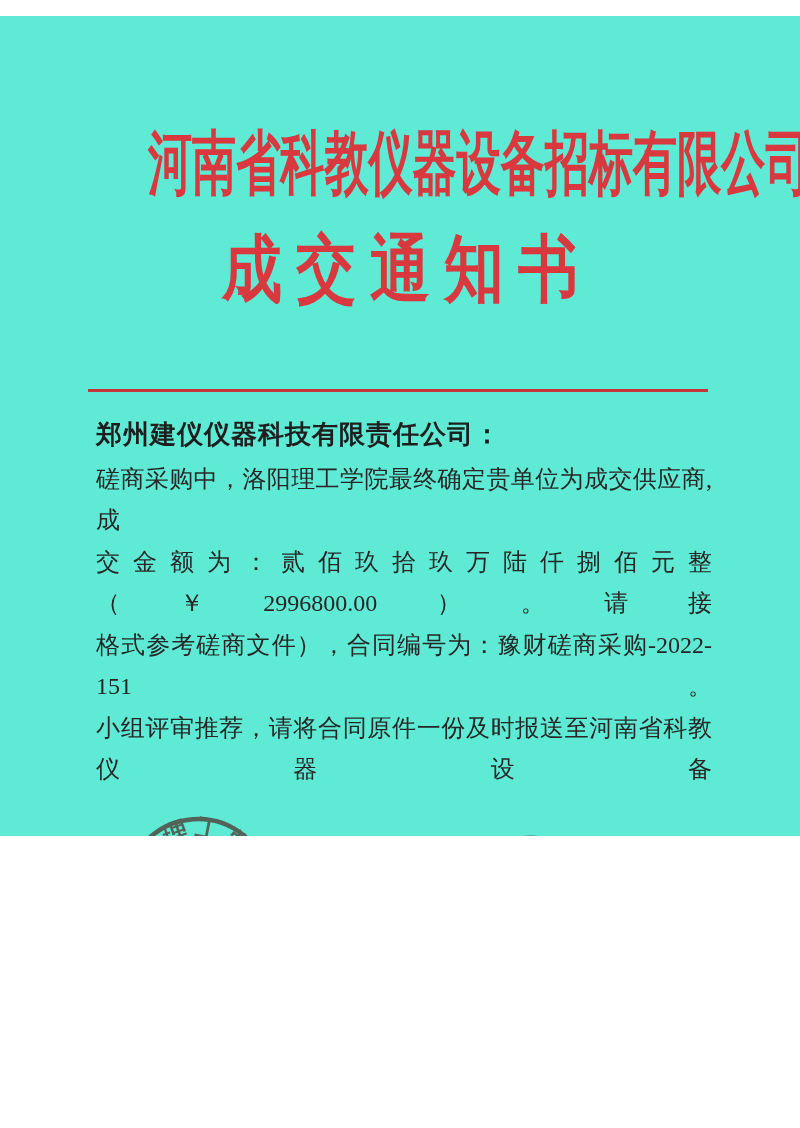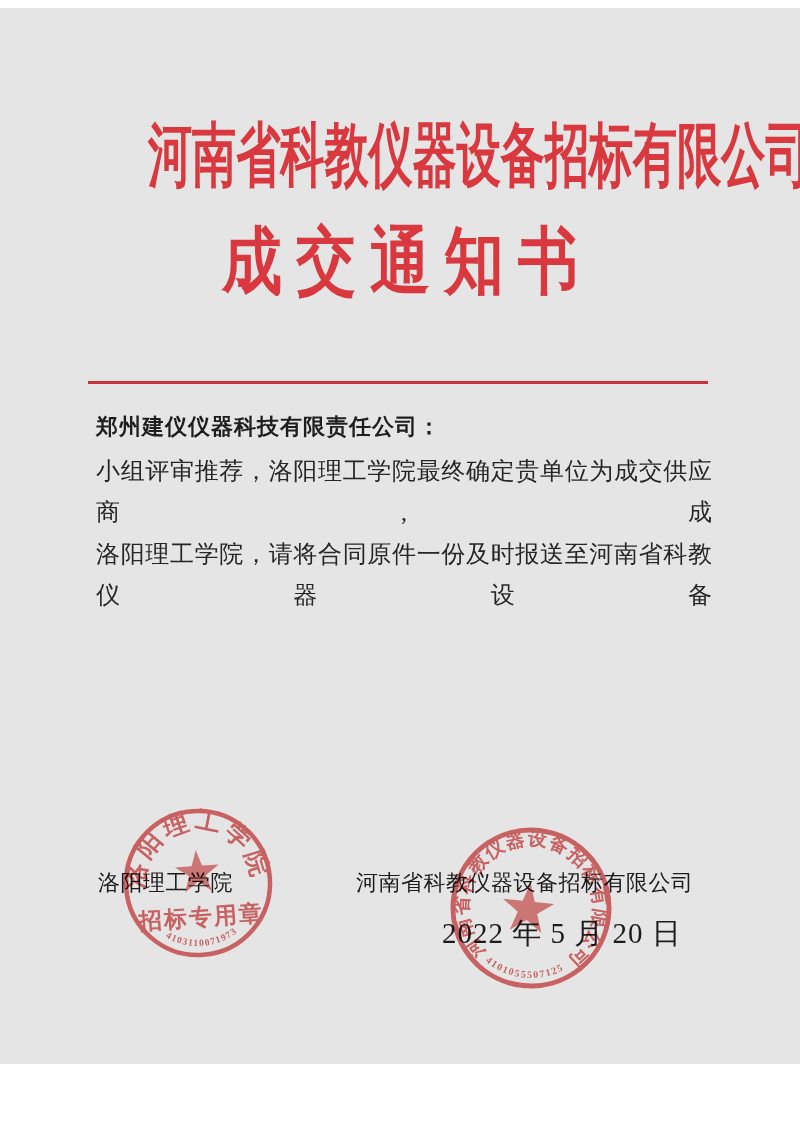--- a/index.html
+++ b/index.html
@@ -1,19 +1,19 @@
 <!DOCTYPE html>
 <html lang="zh"><head>
 <meta charset="utf-8">
 <style>
   html,body{margin:0;padding:0;}
   body{background:#ffffff;font-family:"Liberation Serif","DejaVu Serif",serif;}
   .page{
-    position:relative;width:800px;height:1056px;margin:8px auto;
-    background:#e5e5e5;overflow:hidden;color:#262626;
+    position:relative;width:800px;height:820px;margin:16px auto;
+    background:#5eead4;overflow:hidden;color:#262626;
   }
   
   .title-line1{
     position:absolute;top:106px;left:0;width:800px;
     text-align:center;white-space:nowrap;
     font-size:70px;line-height:84px;font-weight:bold;
     color:#d8383e;
     transform:scaleX(0.63);transform-origin:50% 0;
   }
   .title-line2{
@@ -28,21 +28,21 @@
     position:absolute;top:373px;left:88px;width:620px;height:3px;
     background:#c43439;
   }
   
   .body-text{
     position:absolute;top:398px;left:96px;width:616px;
     font-size:24px;line-height:41.5px;color:#262626;
   }
   .salutation{
     font-family:"Liberation Sans","DejaVu Sans",sans-serif;
-    font-weight:bold;font-size:22px;letter-spacing:1px;
+    font-weight:bold;font-size:26px;letter-spacing:1px;
     margin-bottom:3px;color:#1e1e1e;
   }
   .body-line{white-space:nowrap;}
   .body-line.stretch{white-space:normal;text-align:justify;text-align-last:justify;}
   .body-line.indent{padding-left:48px;box-sizing:border-box;}
   
   .sig{position:absolute;color:#1c1c1c;white-space:nowrap;}
   .sig-left-name{left:98px;top:860px;font-size:22px;letter-spacing:0.5px;}
   .sig-right-name{left:356px;top:860px;font-size:22px;letter-spacing:0.5px;}
   .sig-date{left:442px;top:906px;font-size:29px;letter-spacing:1px;}
@@ -56,22 +56,24 @@
 <body>
 
 <div class="page">
 
   <div class="title-line1">河南省科教仪器设备招标有限公司</div>
   <div class="title-line2">成交通知书</div>
   <div class="divider"></div>
 
   <div class="body-text">
     <div class="salutation">郑州建仪仪器科技有限责任公司：</div>
-    <div class="body-line stretch">小组评审推荐，洛阳理工学院最终确定贵单位为成交供应商,成</div>
-    <div class="body-line stretch">洛阳理工学院，请将合同原件一份及时报送至河南省科教仪器设备</div>
+    <div class="body-line stretch">磋商采购中，洛阳理工学院最终确定贵单位为成交供应商,成</div>
+    <div class="body-line stretch">交金额为：贰佰玖拾玖万陆仟捌佰元整（￥2996800.00）。请接</div>
+    <div class="body-line stretch">格式参考磋商文件），合同编号为：豫财磋商采购-2022-151。</div>
+    <div class="body-line stretch">小组评审推荐，请将合同原件一份及时报送至河南省科教仪器设备</div>
   </div>
 
   <div class="sig sig-left-name">洛阳理工学院</div>
   <div class="sig sig-right-name">河南省科教仪器设备招标有限公司</div>
   <div class="sig sig-date">2022 年 5 月 20 日</div>
 
   <svg class="stamp stamp-left" viewBox="0 0 160 160" xmlns="http://www.w3.org/2000/svg">
     <defs>
       <path id="lp-top" d="M 26.8 89.4 A 54 54 0 1 1 133.2 89.4" fill="none"></path>
       <path id="lp-bot" d="M 31.7 120.5 A 63 63 0 0 0 128.3 120.5" fill="none"></path>

